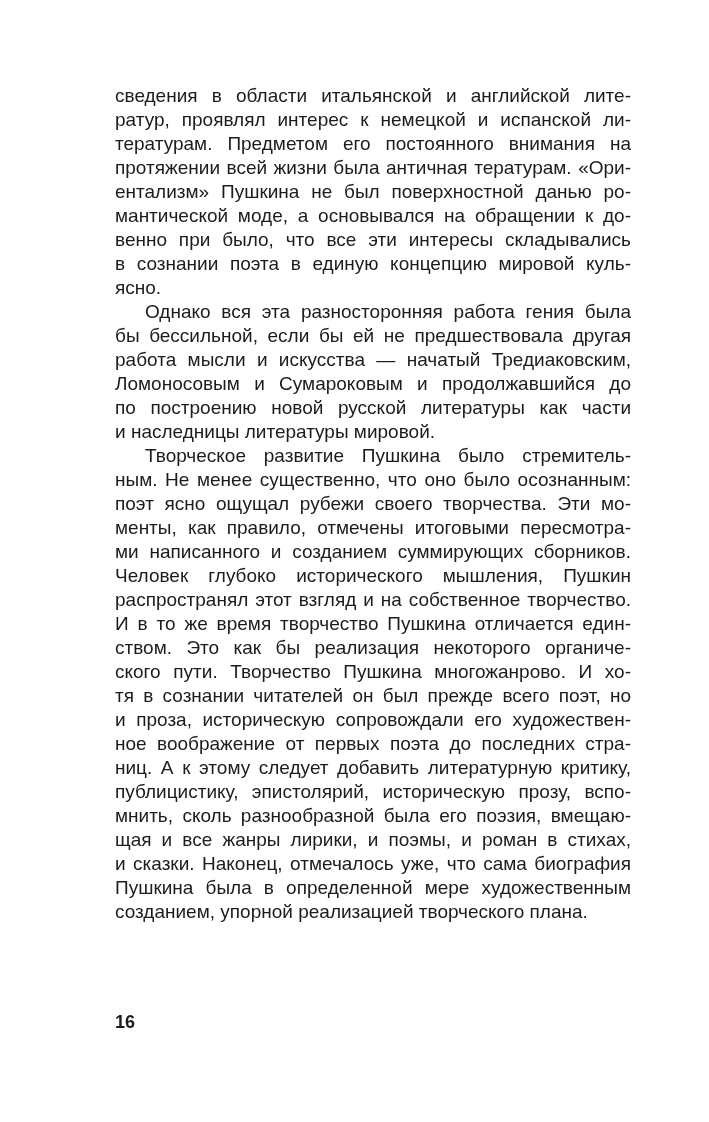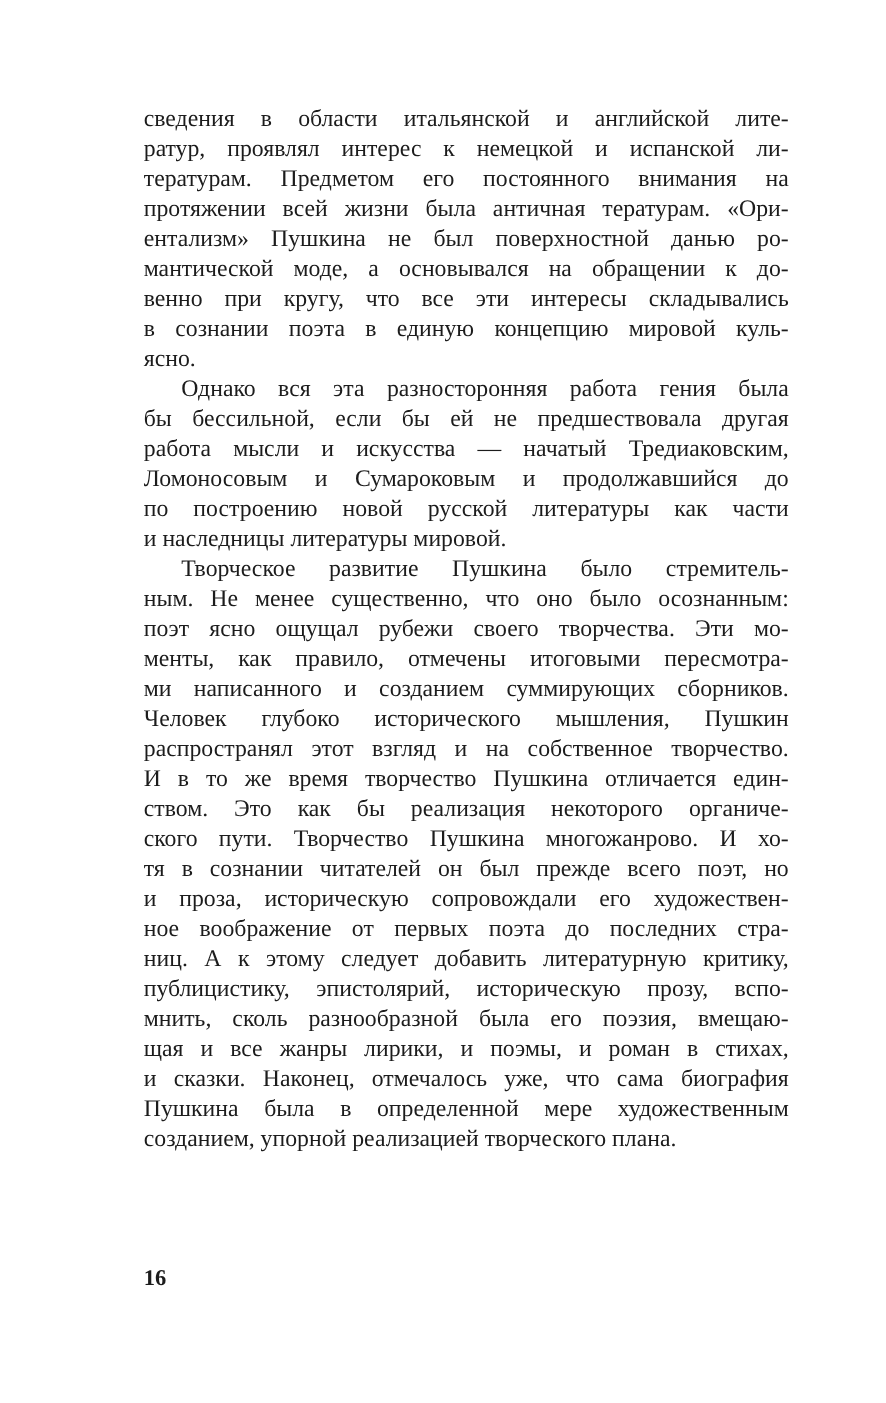--- a/index.html
+++ b/index.html
@@ -6,21 +6,21 @@
     margin: 0;
     padding: 0;
     background: #ffffff;
   }
   .page {
     position: relative;
     width: 709px;
     height: 1122px;
     background: #ffffff;
     overflow: hidden;
-    font-family: Liberation Serif, serif;
+    font-family: Liberation Sans, sans-serif;
     color: #1c1c1c;
   }
   .text-block {
     position: absolute;
     left: 115px;
     top: 84px;
     width: 516px;
     font-size: 19px;
     line-height: 24px;
   }
@@ -56,21 +56,21 @@
 
 <div class="page">
   <div class="text-block">
       <div class="paragraph">
         <div class="line">сведения в области итальянской и английской лите-</div>
         <div class="line">ратур, проявлял интерес к немецкой и испанской ли-</div>
         <div class="line">тературам. Предметом его постоянного внимания на</div>
         <div class="line">протяжении всей жизни была античная тературам. «Ори-</div>
         <div class="line">ентализм» Пушкина не был поверхностной данью ро-</div>
         <div class="line">мантической моде, а основывался на обращении к до-</div>
-        <div class="line">венно при кругу, что все эти интересы складывались</div>
+        <div class="line">венно при было, что все эти интересы складывались</div>
         <div class="line">в сознании поэта в единую концепцию мировой куль-</div>
         <div class="line last">ясно.</div>
       </div>
       <div class="paragraph">
         <div class="line indent">Однако вся эта разносторонняя работа гения была</div>
         <div class="line">бы бессильной, если бы ей не предшествовала другая</div>
         <div class="line">работа мысли и искусства — начатый Тредиаковским,</div>
         <div class="line">Ломоносовым и Сумароковым и продолжавшийся до</div>
         <div class="line">по построению новой русской литературы как части</div>
         <div class="line last">и наследницы литературы мировой.</div>

